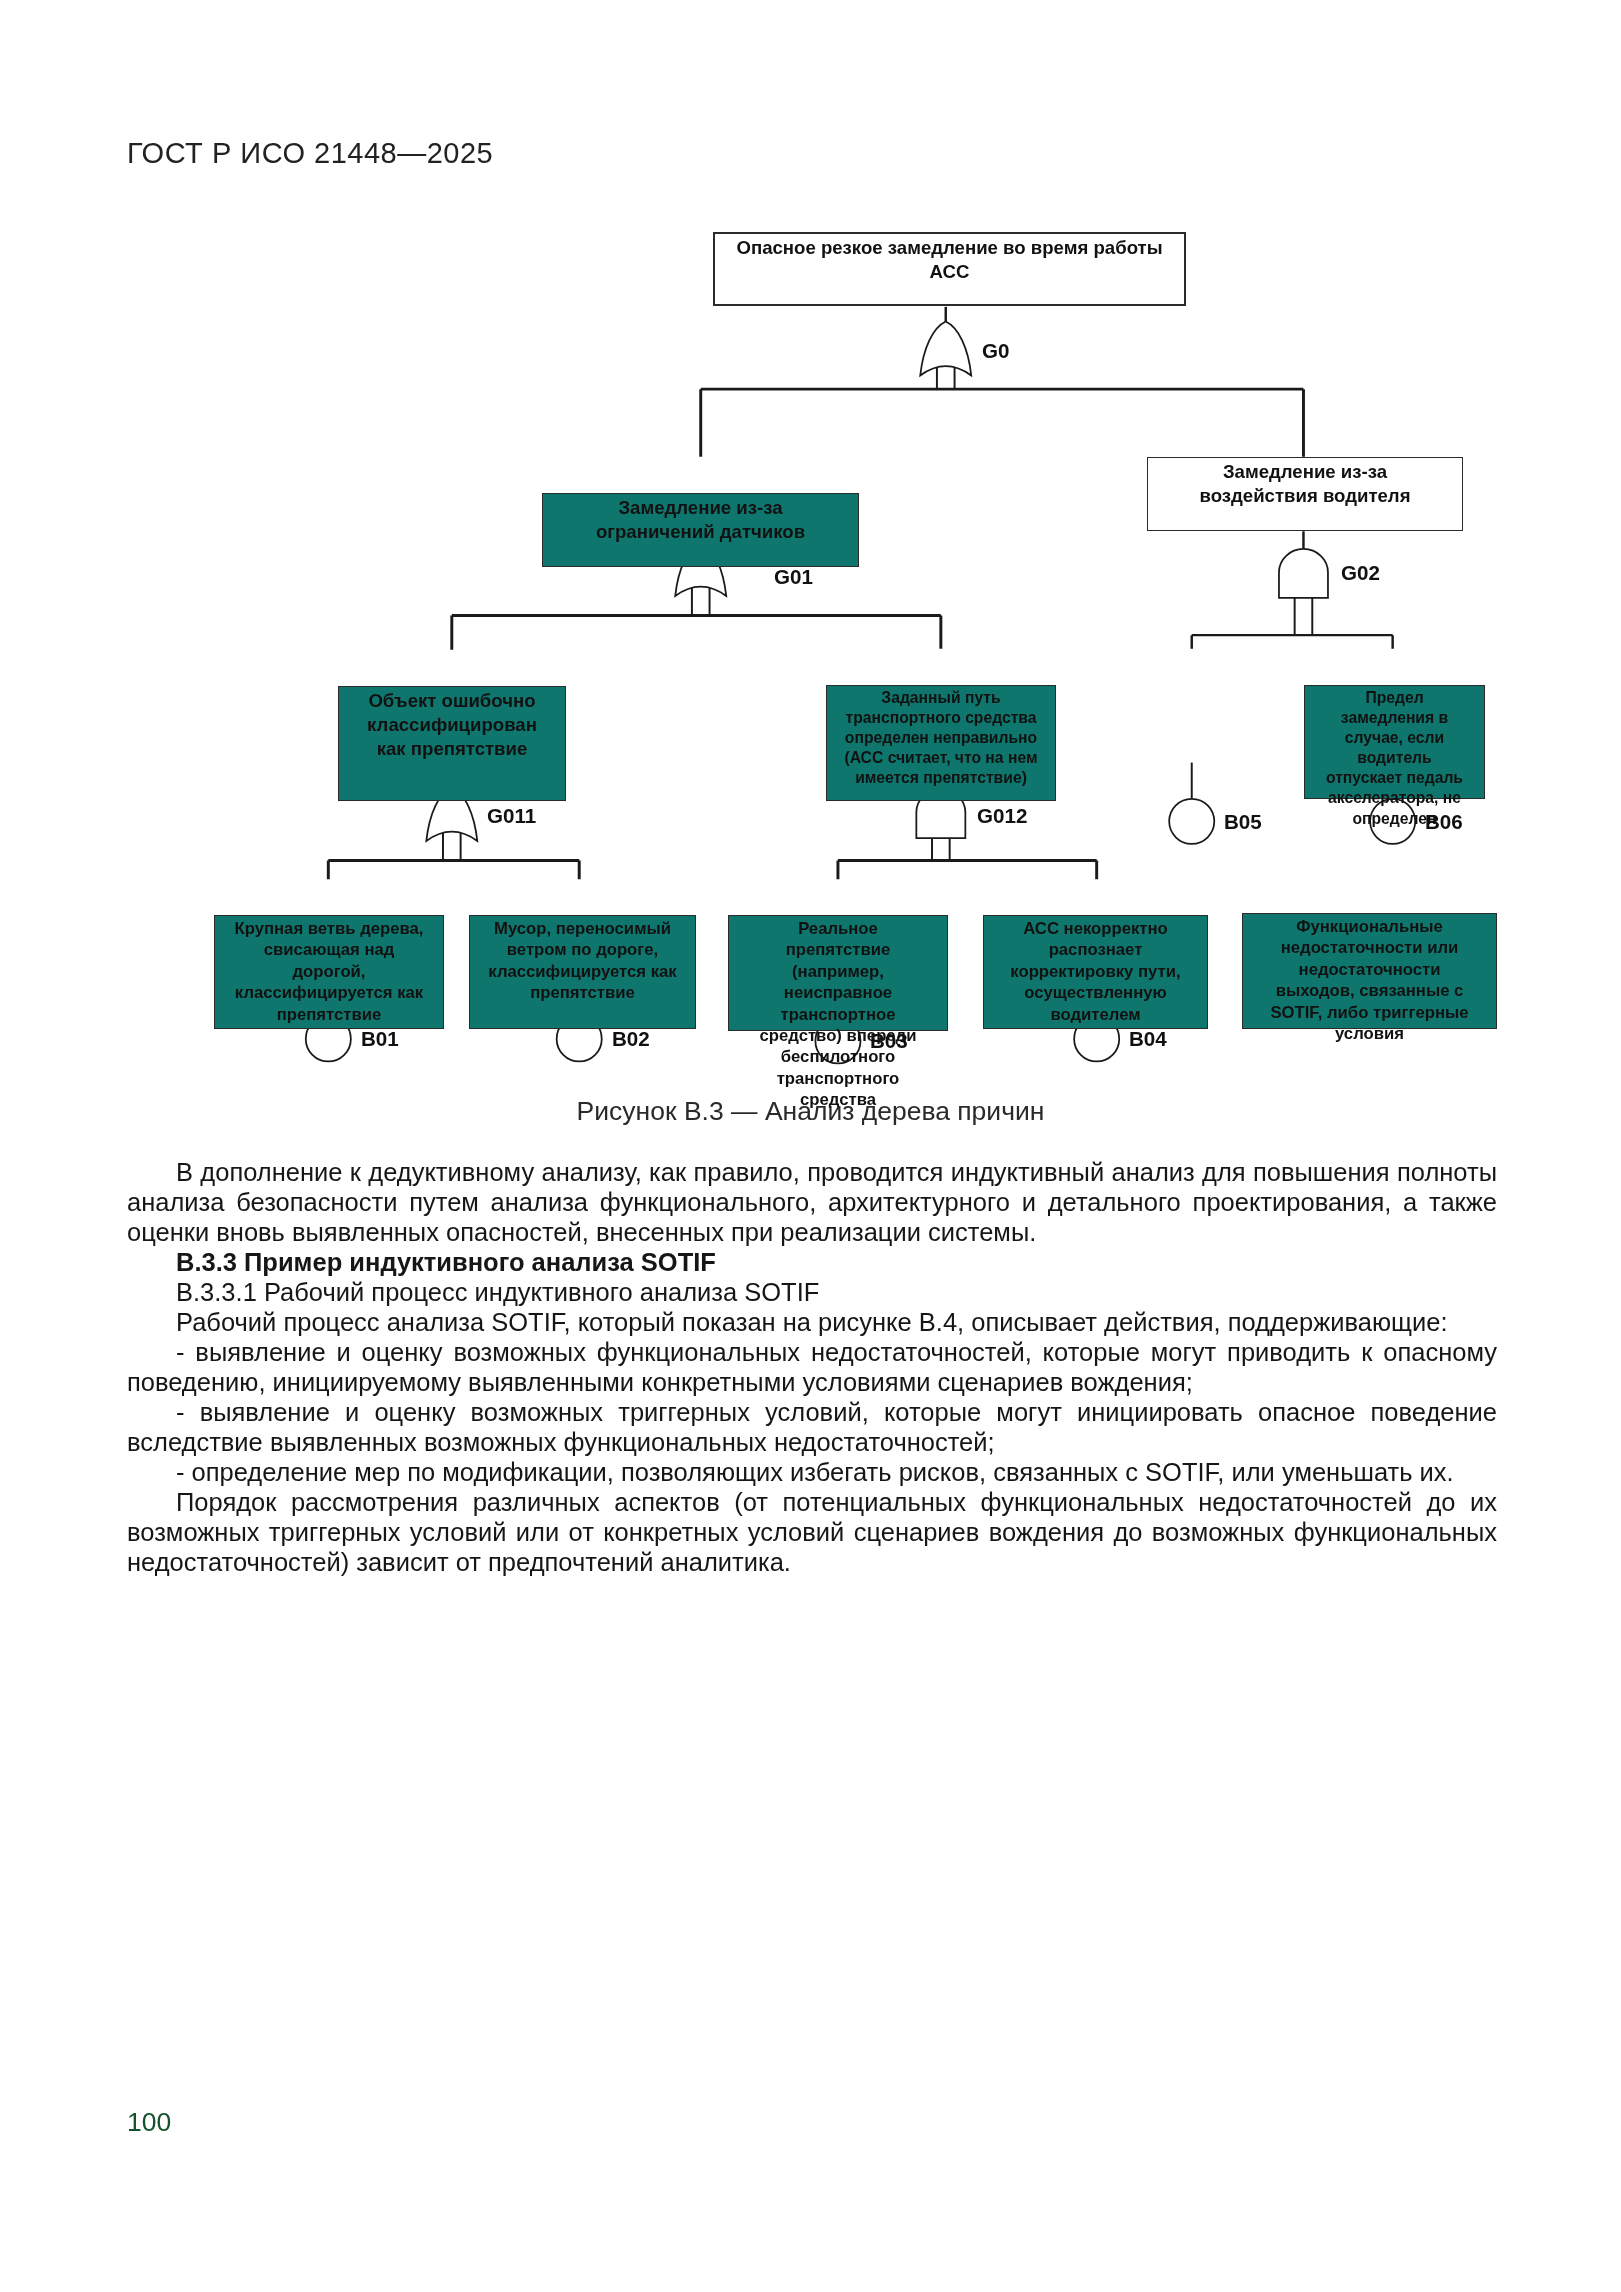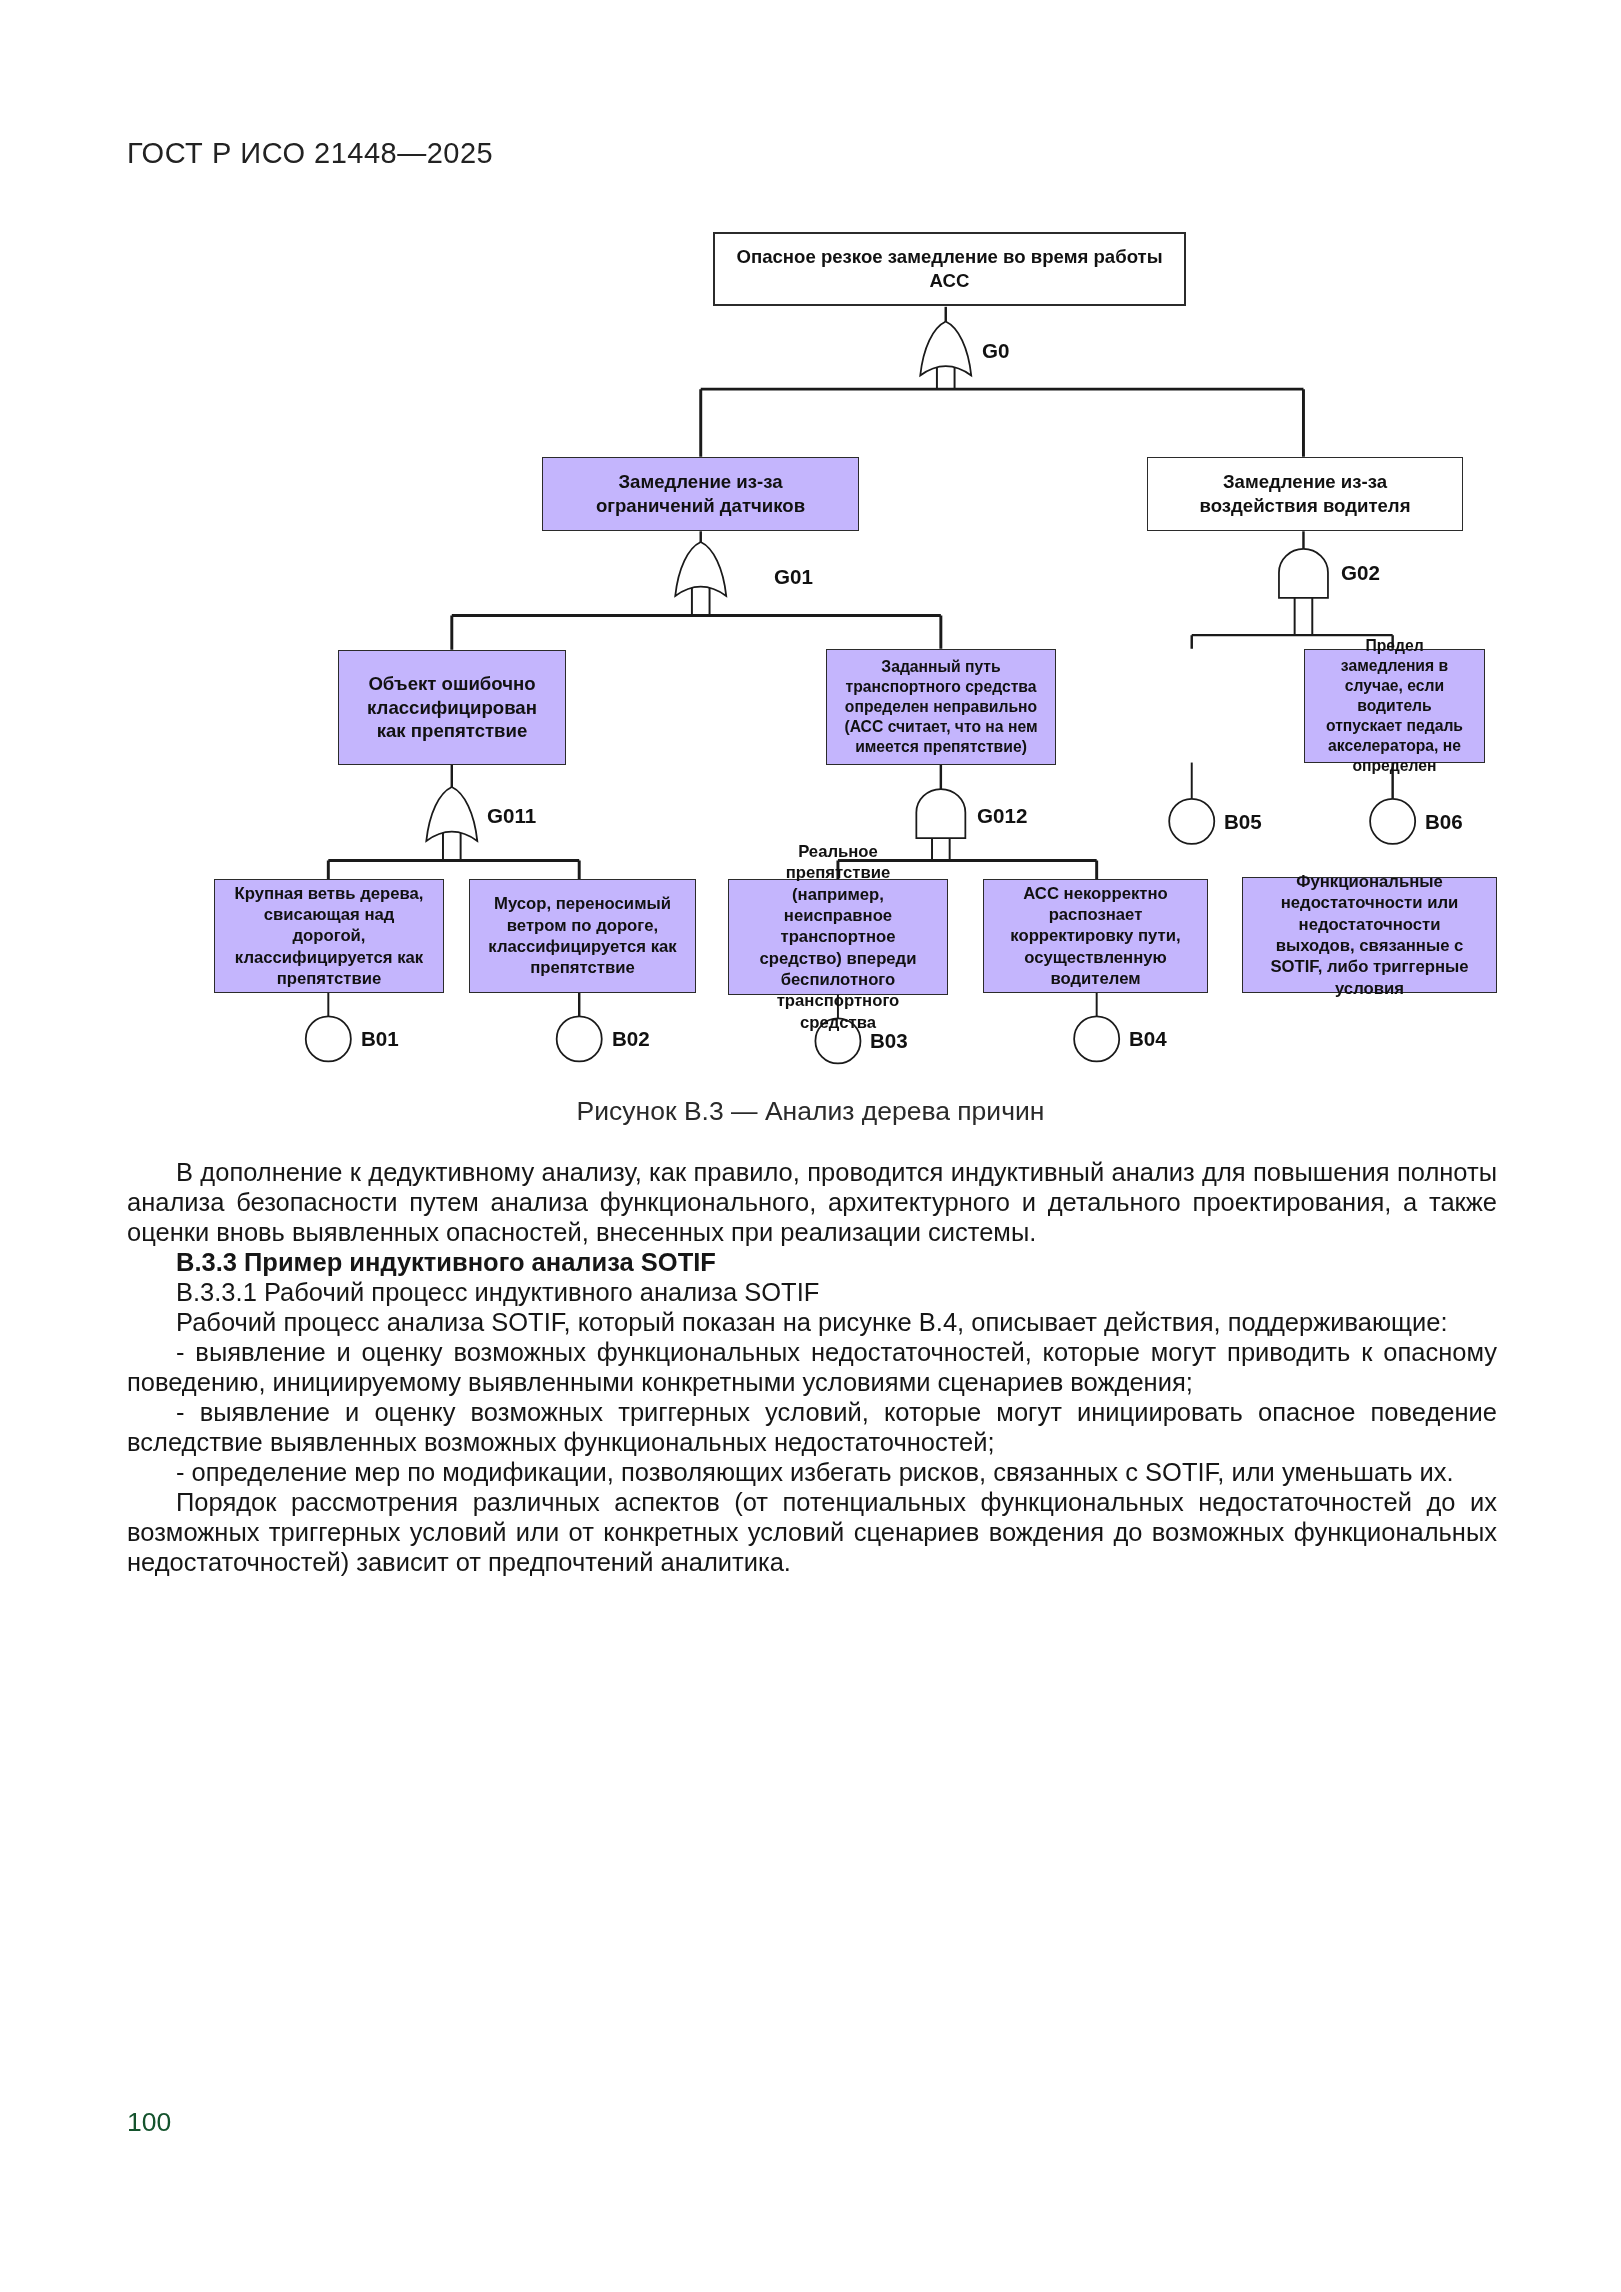--- a/index.html
+++ b/index.html
@@ -8,26 +8,26 @@
     font-family:"Liberation Sans",sans-serif;color:#1a1a1a;overflow:hidden;
     margin:0 auto;
   }
   .doc-header{
     position:absolute;left:127px;top:137px;
     font-size:29px;font-weight:normal;letter-spacing:0.5px;color:#222;
   }
   .diagram{position:absolute;left:0;top:0;width:1621px;height:1088px;}
   .diagram svg{position:absolute;left:0;top:0;}
   .node{
-    position:absolute;display:flex;align-items:center;justify-content:center;
+    position:absolute;display:flex;align-items:flex-start;justify-content:center;
     text-align:center;font-weight:bold;color:#111;
     border:1.5px solid #2b2b2b;background:#ffffff;box-sizing:border-box;
     line-height:1.28;padding:2px 17px;
   }
-  .node.gray{background:#c4b5fd;}
+  .node.gray{background:#0f766e;margin-top:36px;}
   .node.thick{border-width:2px;}
   .glabel{
     position:absolute;font-weight:bold;font-size:20.6px;color:#111;
     white-space:nowrap;
   }
   .caption{
     position:absolute;left:0;top:1096px;width:100%;
     text-align:center;font-size:26.5px;color:#2a2a2a;
   }
   .bodytext{

